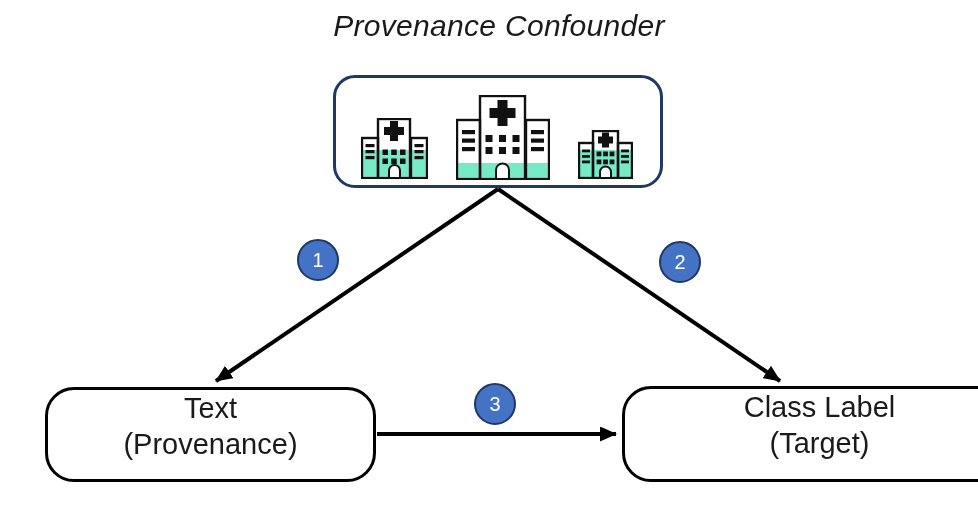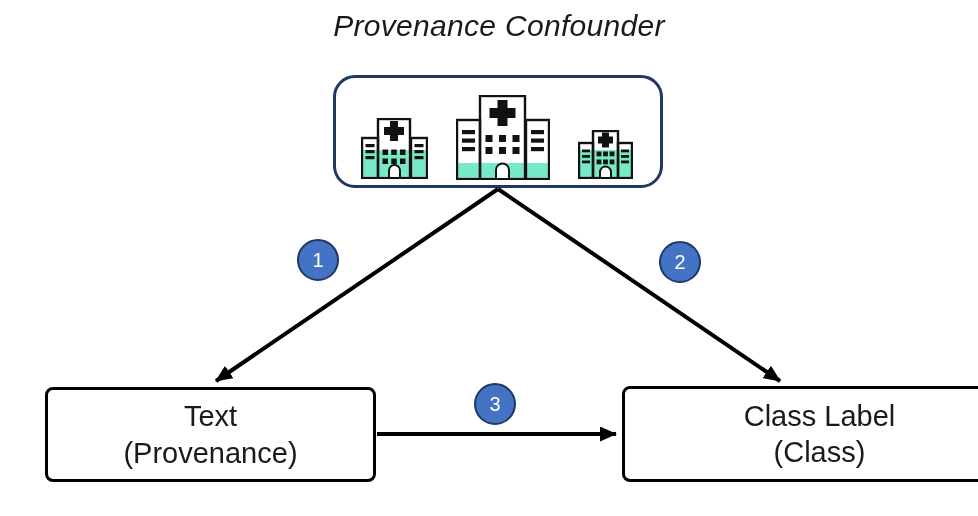--- a/index.html
+++ b/index.html
@@ -69,23 +69,23 @@
     display: flex; align-items: center; justify-content: center;
     z-index: 6;
   }
   .badge-1 { left: 297px; top: 239px; }
   .badge-2 { left: 659px; top: 241px; }
   .badge-3 { left: 474px; top: 383px; }
   .node {
     position: absolute;
     background: #fff;
     border: 3px solid var(--node-border);
-    border-radius: 8px;
+    border-radius: 29px;
     display: flex; flex-direction: column;
-    align-items: center; justify-content: center;
+    align-items: center; 
     font-size: 29px;
     line-height: 1.25;
     color: var(--text);
     z-index: 2;
     text-align: center;
   }
   .node-text  { left: 45px;  top: 387px; width: 331px; height: 95px; }
   .node-class { left: 622px; top: 386px; width: 395px; height: 96px; }
 </style>
 </head>
@@ -200,16 +200,16 @@
     <span>3</span>
   </div>
 
   <div class="node node-text">
     <div>Text</div>
     <div>(Provenance)</div>
   </div>
 
   <div class="node node-class">
     <div>Class Label</div>
-    <div>(Class)</div>
+    <div>(Target)</div>
   </div>
 
 </div>
 
 </body></html>

